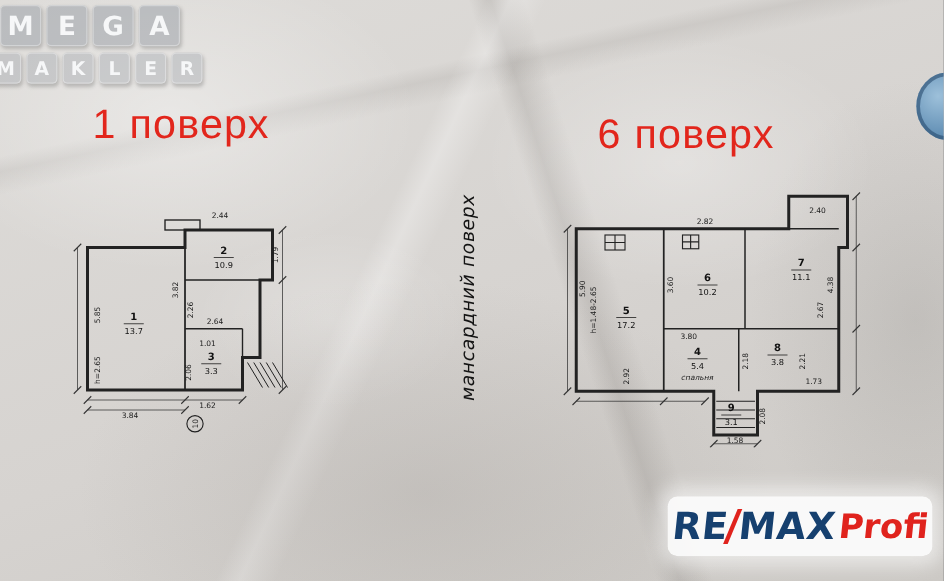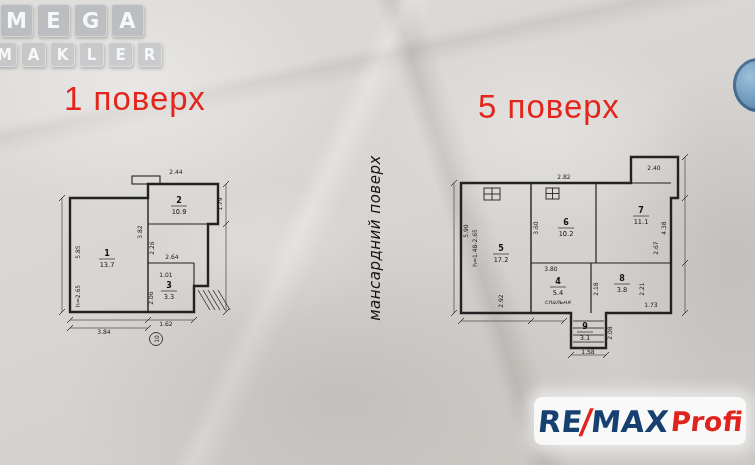--- a/index.html
+++ b/index.html
@@ -79,22 +79,22 @@
       <div class="wm-tile">A</div>
       <div class="wm-tile">K</div>
       <div class="wm-tile">L</div>
       <div class="wm-tile">E</div>
       <div class="wm-tile">R</div>
     </div>
   </div>
 
   <div class="corner-stamp"></div>
 
-  <div class="floor-heading" style="left:64px;top:80px;">1 поверх</div>
-  <div class="floor-heading" style="left:478px;top:88px;">5 поверх</div>
+  <div class="floor-heading" style="left:74px;top:80px;">1 поверх</div>
+  <div class="floor-heading" style="left:478px;top:88px;">6 поверх</div>
   <div class="attic">мансардний поверх</div>
 
   <div class="plan" style="left:48px;top:160px;width:195px;height:195px;">
     <svg viewBox="0 0 195 195" width="195" height="195">
       <g fill="none" stroke="#222">
         <path d="M22,38 H100 V24 H170 V64 H160 V126 H146 V152 H22 Z" stroke-width="2.4"></path>
         <rect x="84" y="16" width="28" height="8" stroke-width="1.1"></rect>
         <line x1="100" y1="38" x2="100" y2="152" stroke-width="1.4"></line>
         <line x1="100" y1="64" x2="160" y2="64" stroke-width="1.1"></line>
         <line x1="100" y1="103" x2="146" y2="103" stroke-width="1.1"></line>

